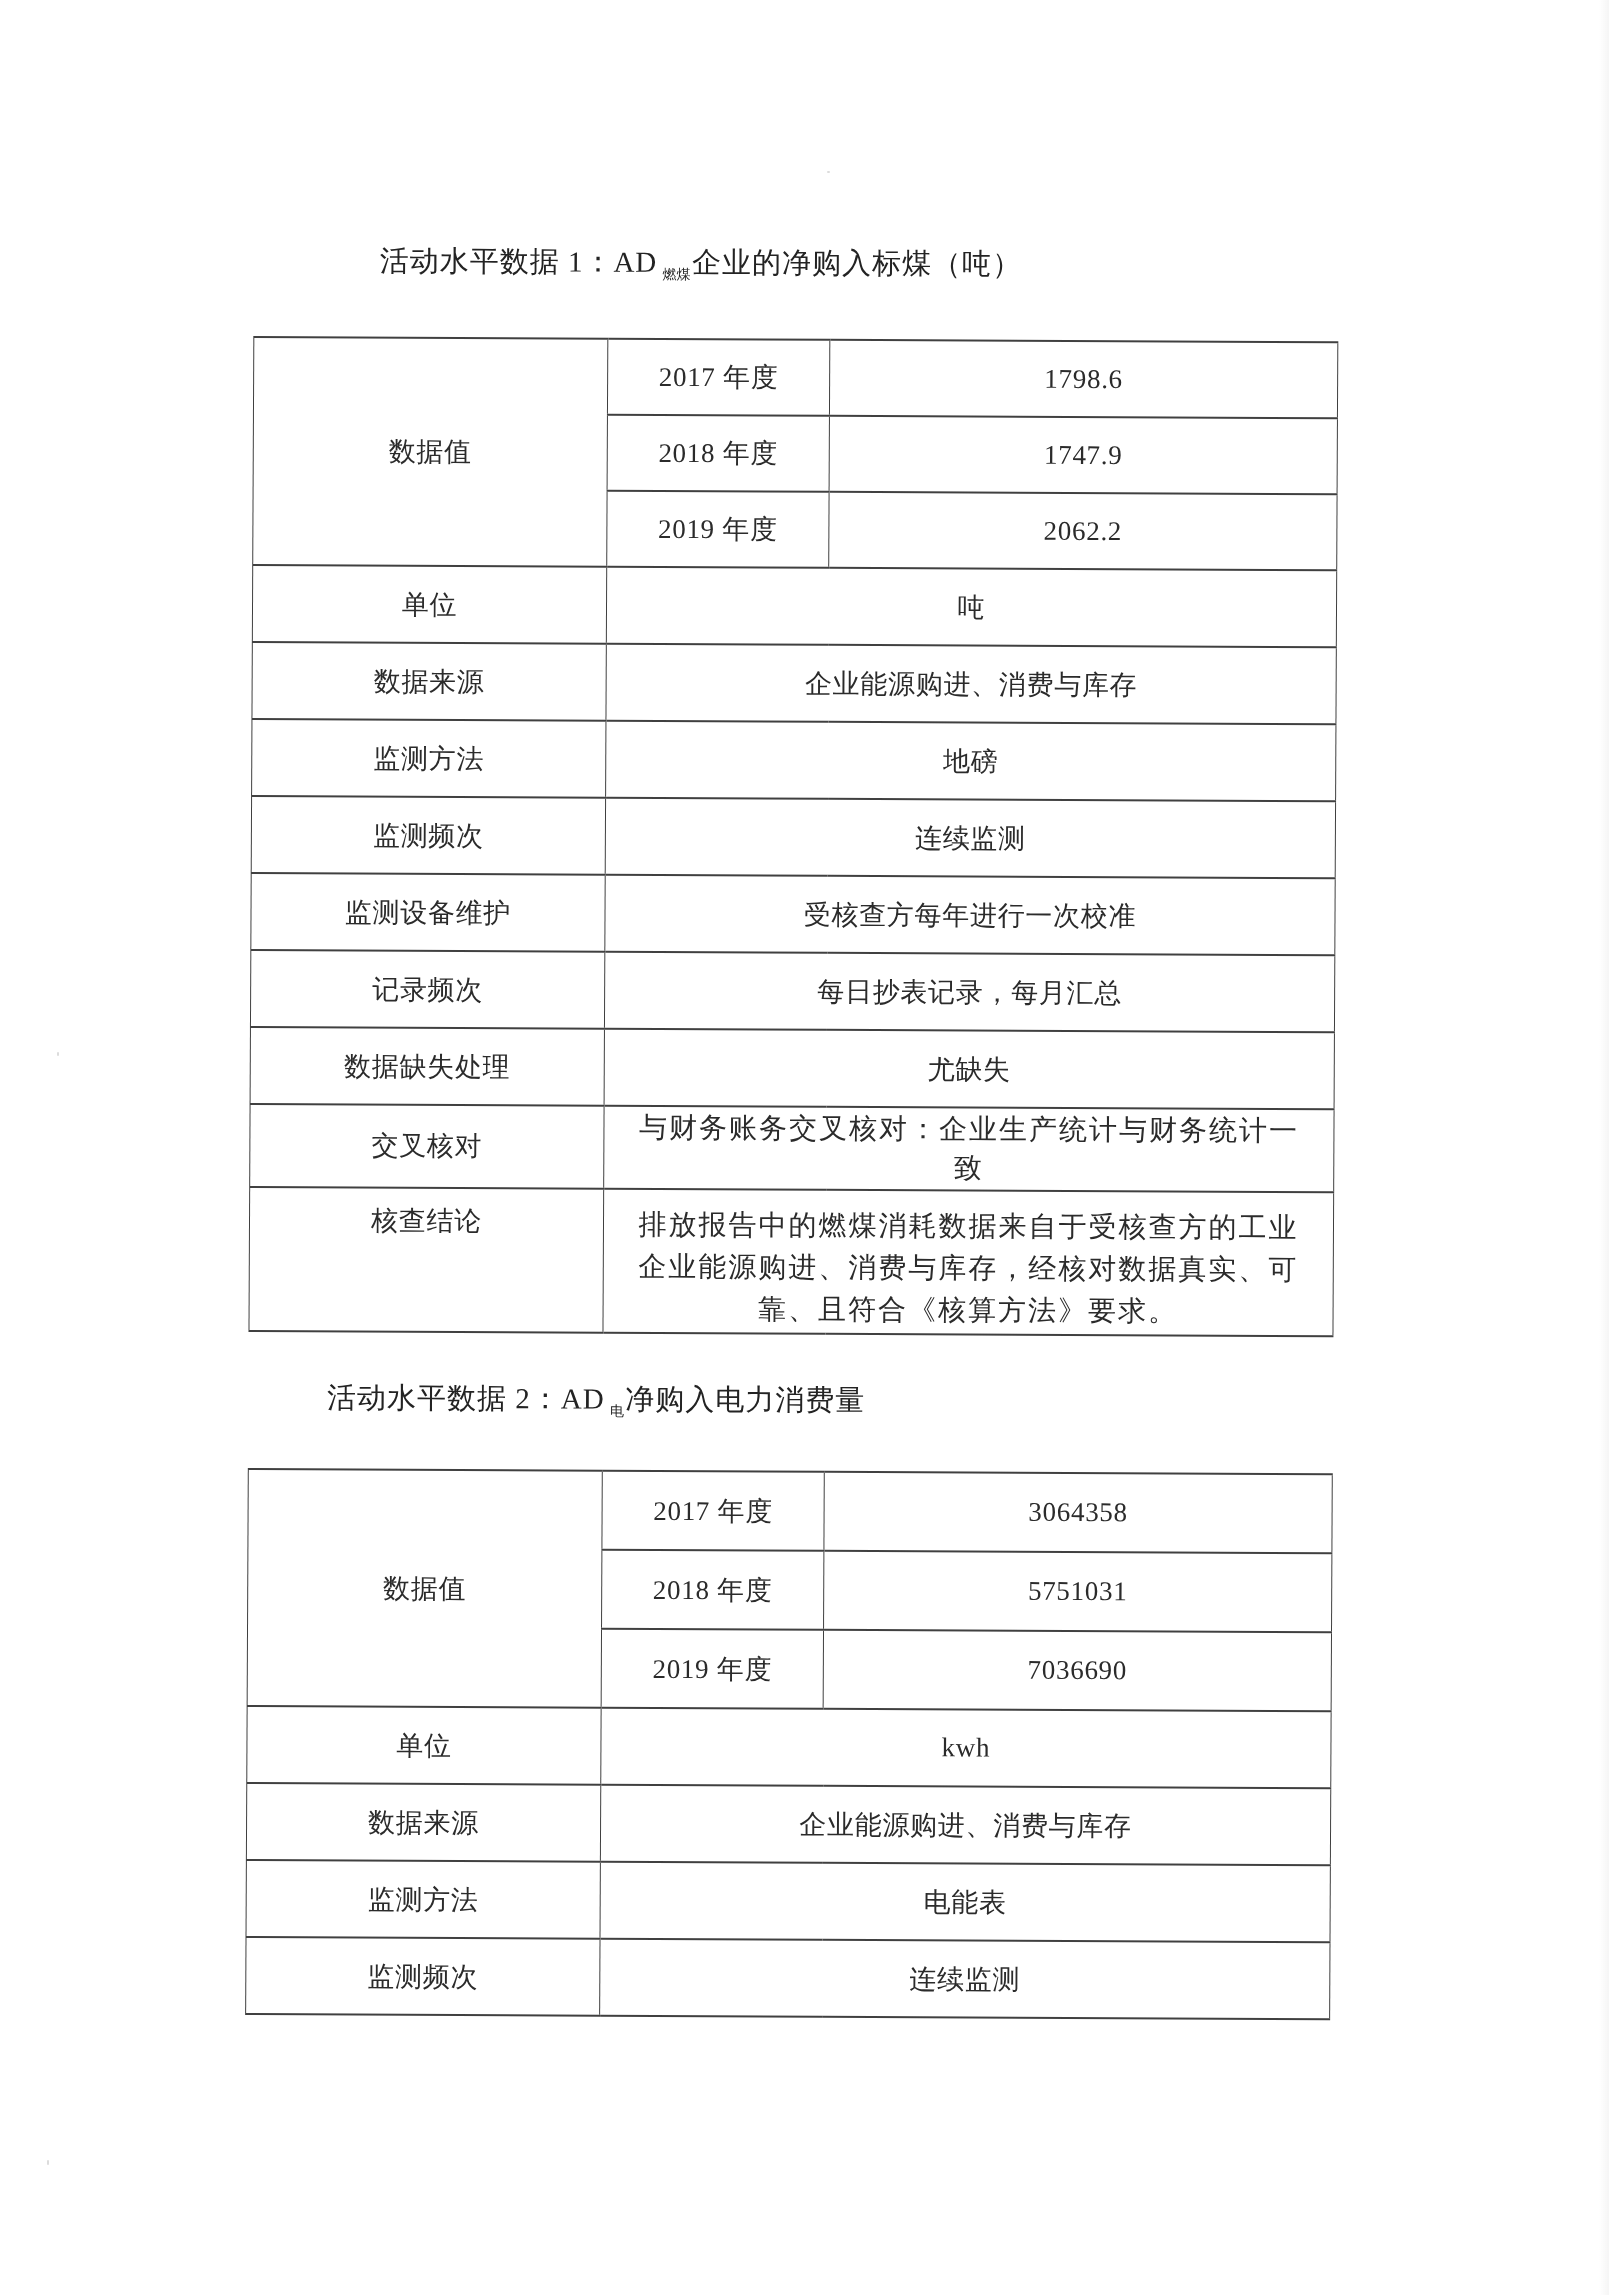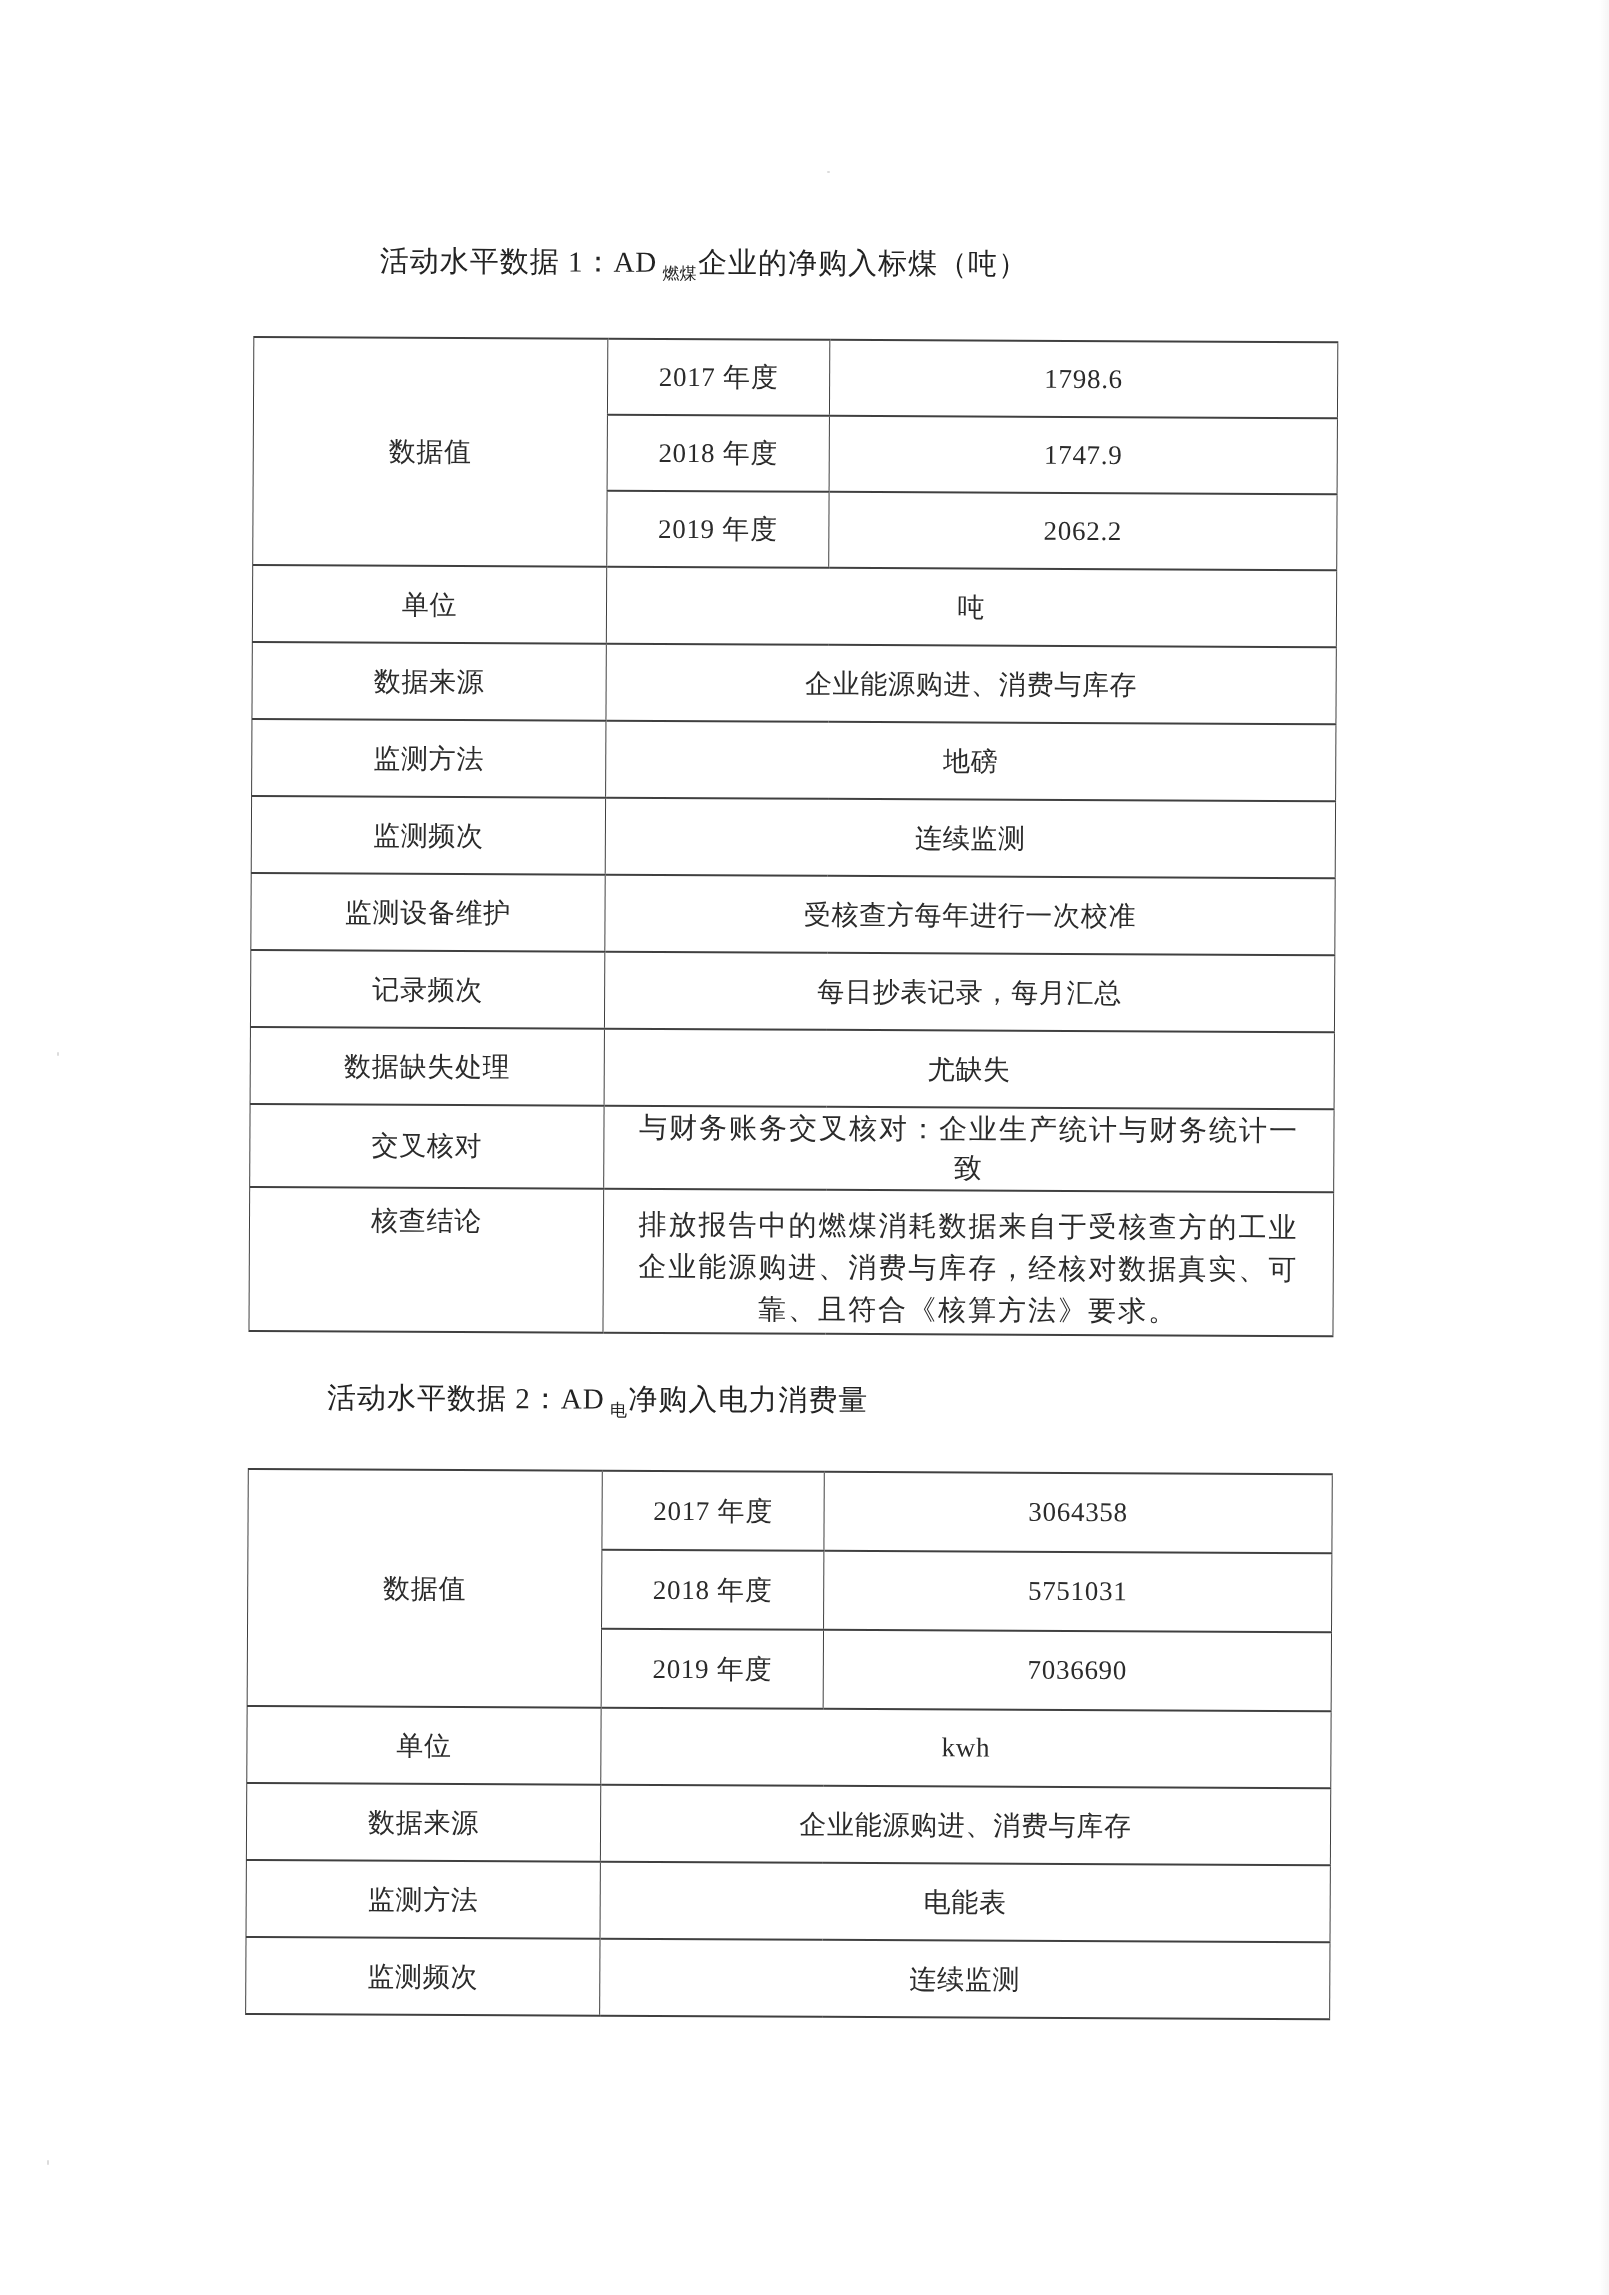--- a/index.html
+++ b/index.html
@@ -22,21 +22,21 @@
     transform-origin:267px 200px;
   }
   .doc-title {
     position:absolute;
     font-size:29px;
     letter-spacing:1px;
     white-space:nowrap;
     color:#232323;
   }
   .doc-title .sub {
-    font-size:17px;
+    font-size:14px;
     position:relative; top:6.7px;
     margin:0 1.3px 0 5.3px;
     letter-spacing:0;
     text-align:center;
   }
   table.t {
     position:absolute;
     left:254px;
     width:1084px;
     border-collapse:collapse;

